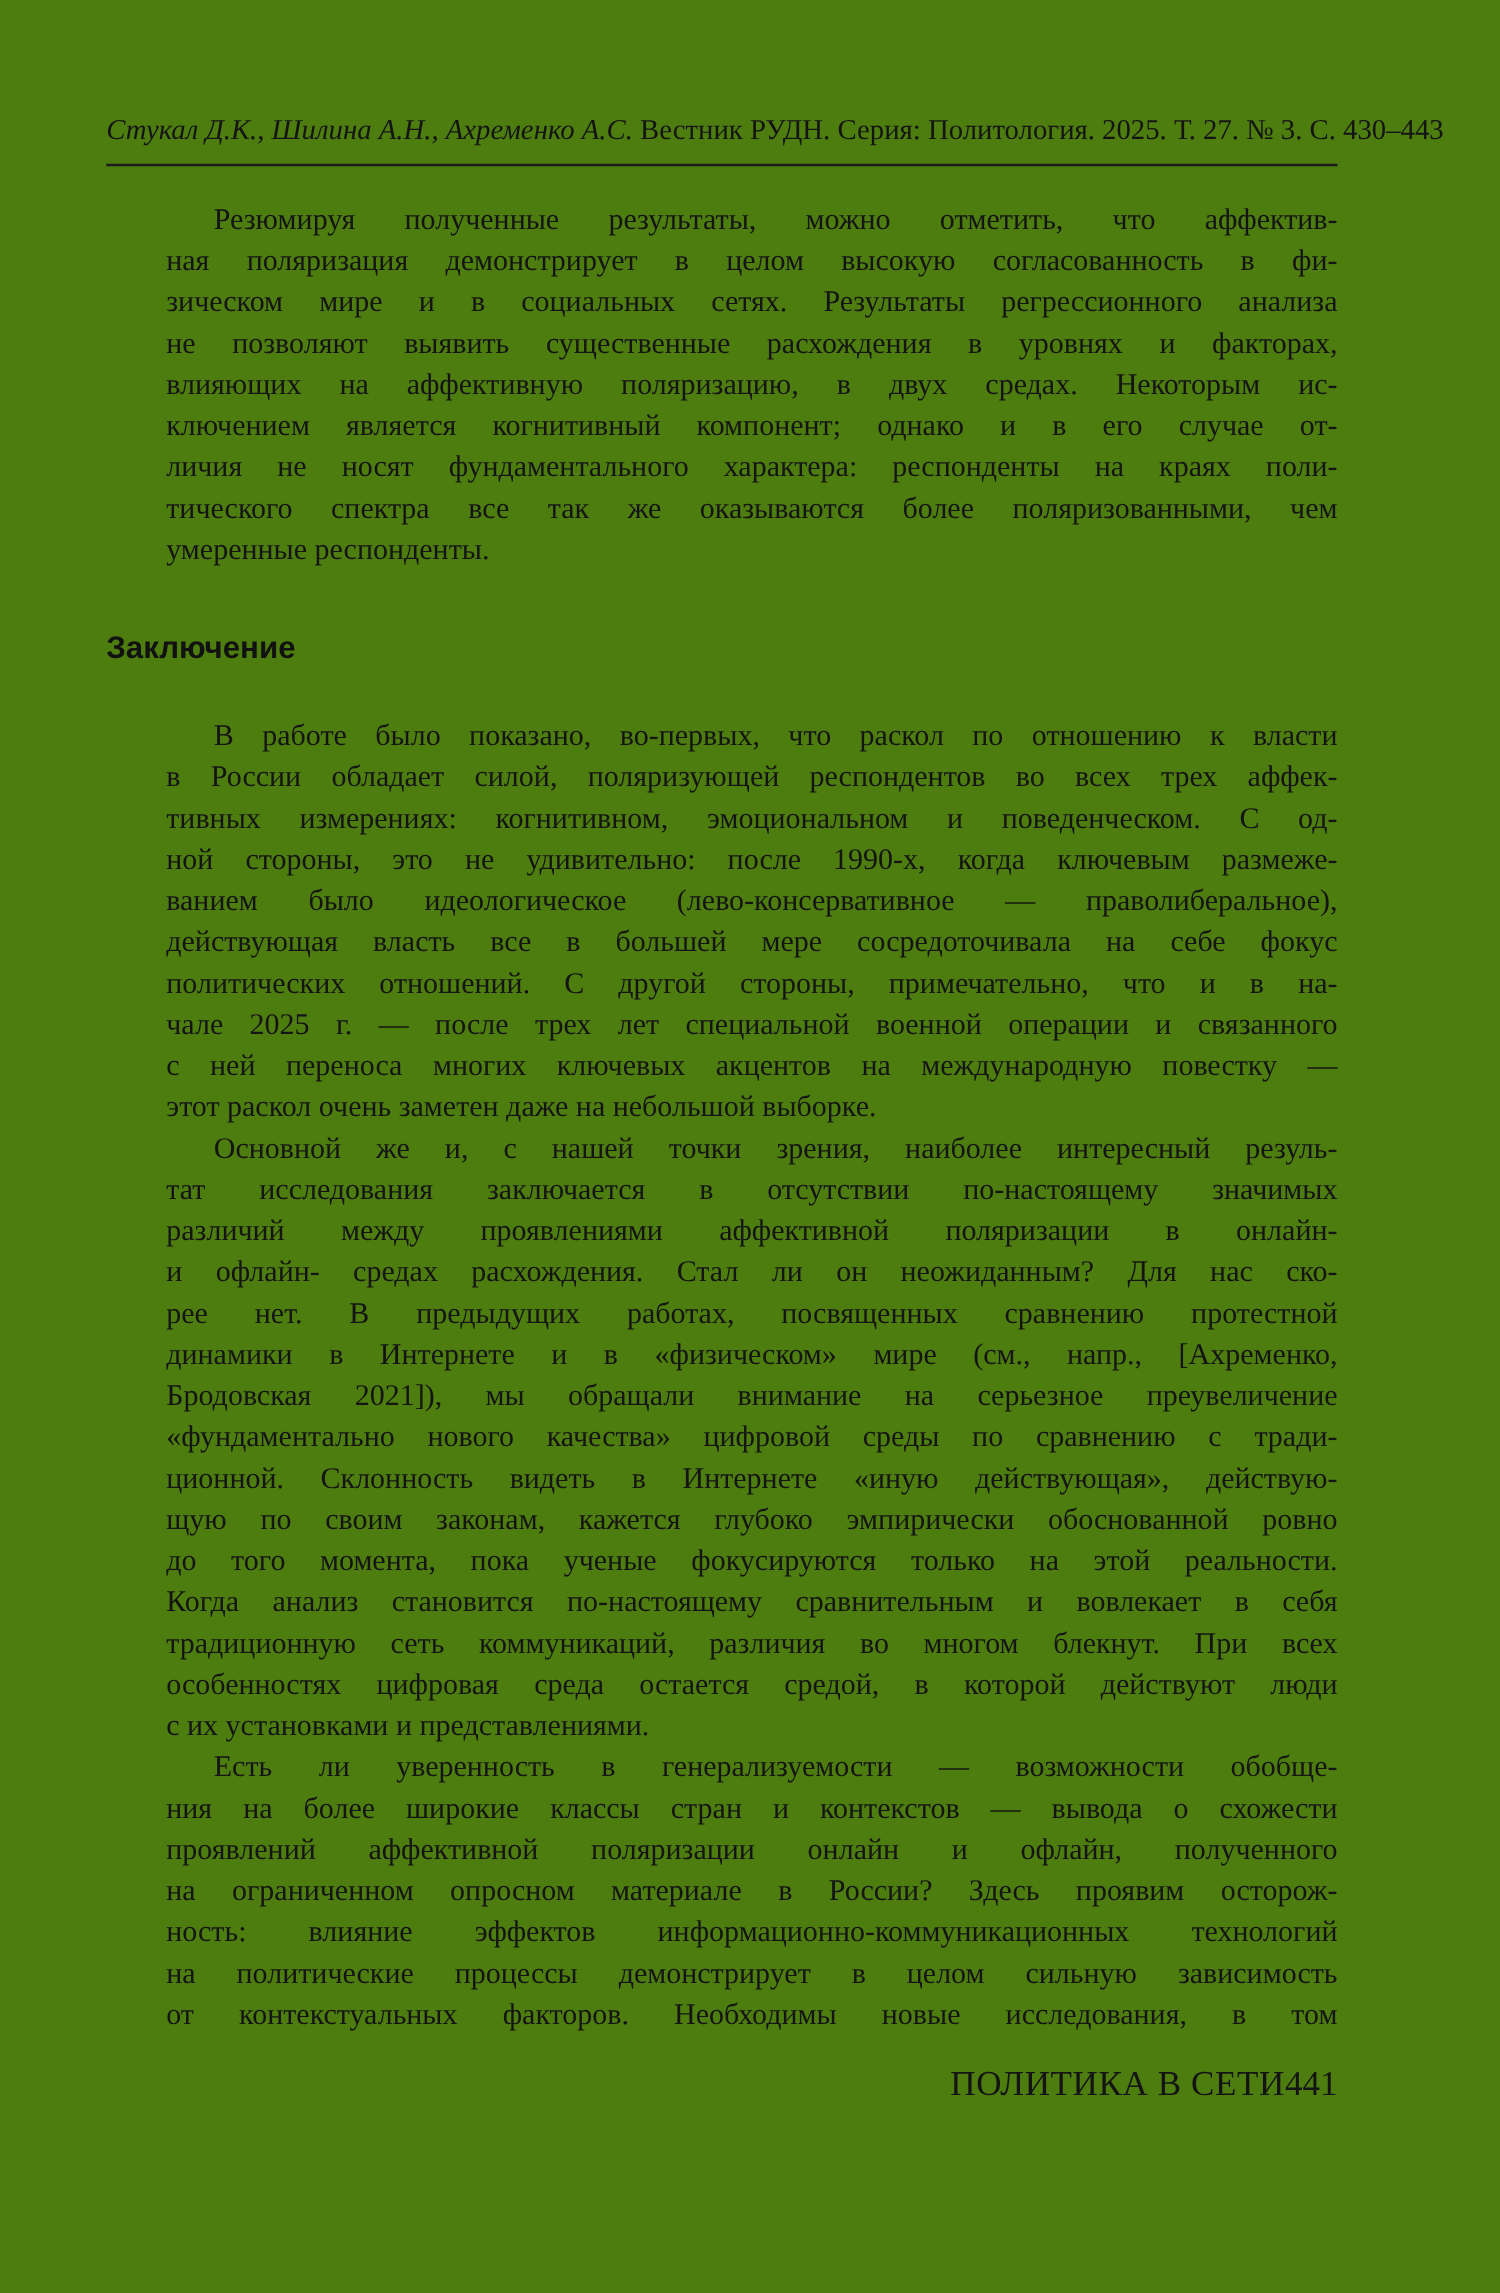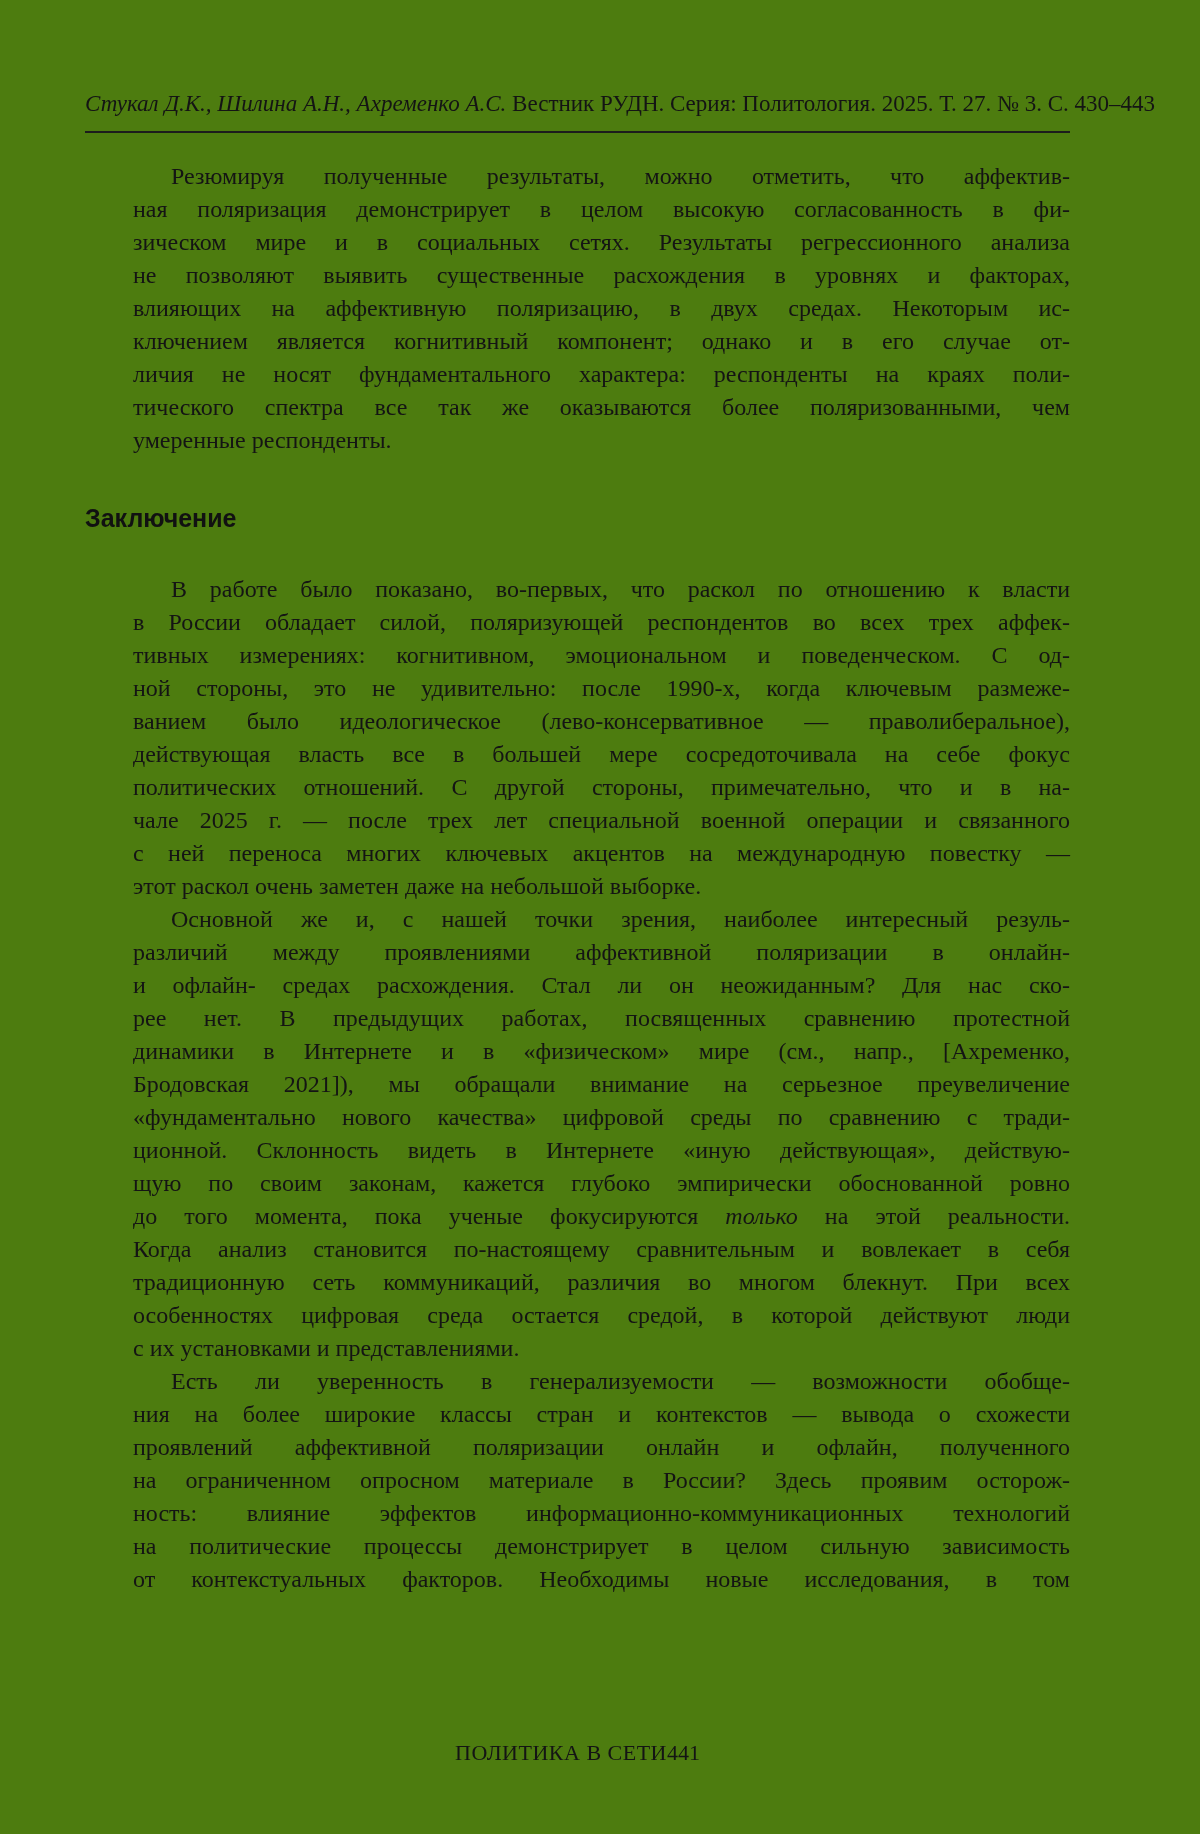--- a/index.html
+++ b/index.html
@@ -38,40 +38,40 @@
     text-align: justify;
     text-align-last: justify;
     -moz-text-align-last: justify;
     line-height: 33px;
     height: 33px;
     overflow: visible;
     margin-left: 48px;
   }
   .line.indent { text-indent: 38px; }
   .line.flush { text-align-last: left; -moz-text-align-last: left; }
-  .em-word { font-style: italic; }
+  .em-word { }
   .section-heading {
     text-align: left;
     font-family: "Liberation Sans", sans-serif;
     font-weight: bold;
     font-size: 25px;
     line-height: 30px;
     margin-top: 46px;
     margin-bottom: 40px;
     color: #111111;
   }
   .page-footer {
     position: absolute;
     left: 85px;
     right: 130px;
-    top: 1740px;
+    top: 1652px;
     display: flex;
-    justify-content: center;
+    justify-content: flex-end;
     align-items: baseline;
-    font-size: 22px;
+    font-size: 28px;
   }
   .running-title { letter-spacing: 0.5px; }
 </style>
 </head>
 <body>
 
 <div class="page">
   <div class="content">
 
     <div class="page-header">
@@ -103,20 +103,21 @@
           <div class="line">ванием было идеологическое (лево-консервативное — праволиберальное),</div>
           <div class="line">действующая власть все в большей мере сосредоточивала на себе фокус</div>
           <div class="line">политических отношений. С другой стороны, примечательно, что и в на-</div>
           <div class="line">чале 2025 г. — после трех лет специальной военной операции и связанного</div>
           <div class="line">с ней переноса многих ключевых акцентов на международную повестку —</div>
           <div class="line flush">этот раскол очень заметен даже на небольшой выборке.</div>
         </div>
 
       <div class="para">
           <div class="line indent">Основной же и, с нашей точки зрения, наиболее интересный резуль-</div>
+          <div class="line">тат исследования заключается в отсутствии по-настоящему значимых</div>
           <div class="line">различий между проявлениями аффективной поляризации в онлайн-</div>
           <div class="line">и офлайн- средах расхождения. Стал ли он неожиданным? Для нас ско-</div>
           <div class="line">рее нет. В предыдущих работах, посвященных сравнению протестной</div>
           <div class="line">динамики в Интернете и в «физическом» мире (см., напр., [Ахременко,</div>
           <div class="line">Бродовская 2021]), мы обращали внимание на серьезное преувеличение</div>
           <div class="line">«фундаментально нового качества» цифровой среды по сравнению с тради-</div>
           <div class="line">ционной. Склонность видеть в Интернете «иную действующая», действую-</div>
           <div class="line">щую по своим законам, кажется глубоко эмпирически обоснованной ровно</div>
         </div>
 

